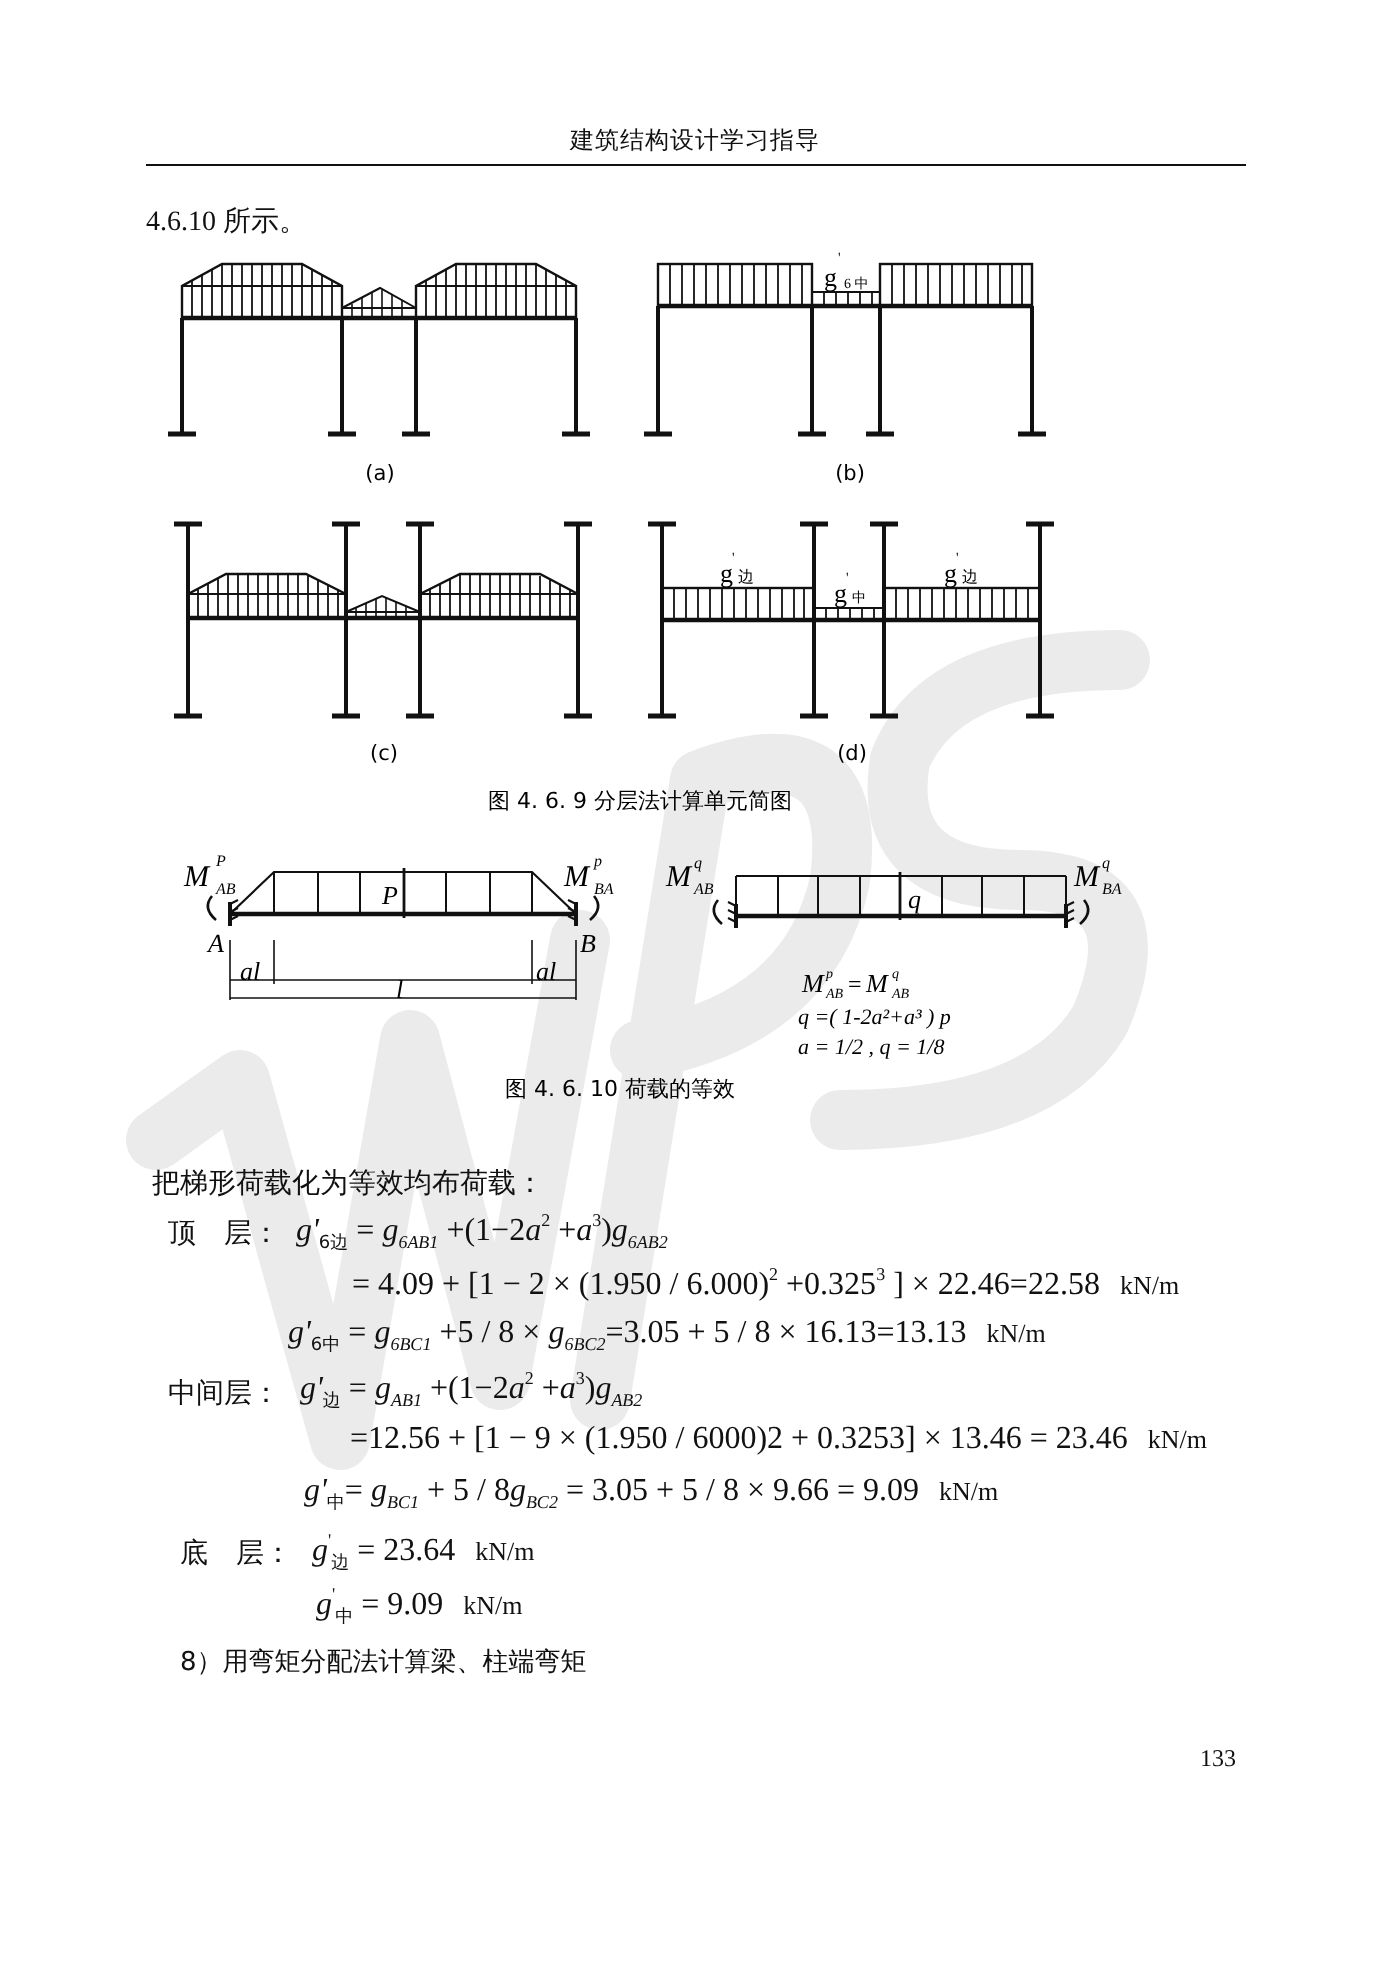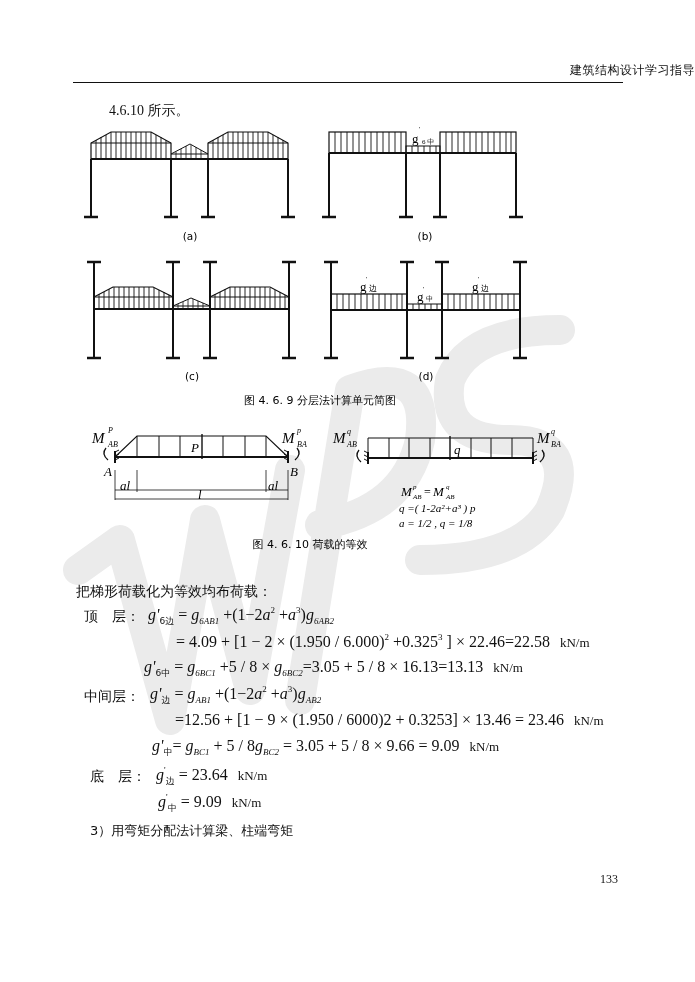--- a/index.html
+++ b/index.html
@@ -1,20 +1,20 @@
 <!DOCTYPE html>
 <html><head>
 <meta charset="utf-8">
 <style>
   html, body { margin: 0; padding: 0; background: #ffffff; }
   body { width: 695px; height: 982px; position: relative; overflow: hidden; font-family: "DejaVu Serif", serif; color: #111; }
   .abs { position: absolute; }
-  .header-title { left: 0; width: 695px; top: 62px; text-align: right; font-family: "DejaVu Serif", serif; font-size: 12px; letter-spacing: 0.5px; }
+  .header-title { left: 0; width: 695px; top: 62px; text-align: center; font-family: "DejaVu Serif", serif; font-size: 12px; letter-spacing: 0.5px; }
   .header-rule { left: 73px; width: 550px; top: 82px; height: 1.2px; background: #111; }
-  .lead { left: 73px; top: 102px; font-size: 14px; font-family: "Liberation Serif", serif; margin-left: 36px; }
+  .lead { left: 73px; top: 102px; font-size: 14px; font-family: "Liberation Serif", serif; }
   svg text { font-family: "Liberation Serif", serif; }
   .cap { font-family: "DejaVu Sans", sans-serif; font-size: 10.5px; }
   .fig-caption { font-family: "DejaVu Sans", sans-serif; font-size: 11px; }
   .body-text { font-family: "DejaVu Serif", serif; font-size: 14px; text-align: right; }
   .eq { font-family: "Liberation Serif", serif; font-size: 16px; white-space: nowrap; }
   .eq i { font-style: italic; }
   .eq sub { font-size: 9px; vertical-align: -4px; font-style: italic; text-align: center; }
   .eq sub.cjk { font-style: normal; font-family: "DejaVu Sans", sans-serif; font-size: 9px; }
   .eq sup { font-size: 9px; vertical-align: 7px; }
   .unit { font-size: 13px; margin-left: 10px; }
@@ -386,15 +386,15 @@
 </div>
 
 <div class="abs label-cjk" style="left:90px;top:768px">底　层：</div>
 <div class="abs eq" style="left:156px;top:765px">
   <i>g</i><sup>'</sup><sub class="cjk">边</sub><span> = 23.64</span><span class="unit">kN/m</span>
 </div>
 <div class="abs eq" style="left:158px;top:792px">
   <i>g</i><sup>'</sup><sub class="cjk">中</sub><span> = 9.09</span><span class="unit">kN/m</span>
 </div>
 
-<div class="abs step" style="left:90px;top:822px">3）用弯矩分配法计算梁、柱端弯矩</div>
+<div class="abs step" style="left:90px;top:822px">8）用弯矩分配法计算梁、柱端弯矩</div>
 
 <div class="abs page-num" style="left:600px;top:872px">133</div>
 
 </body></html>

